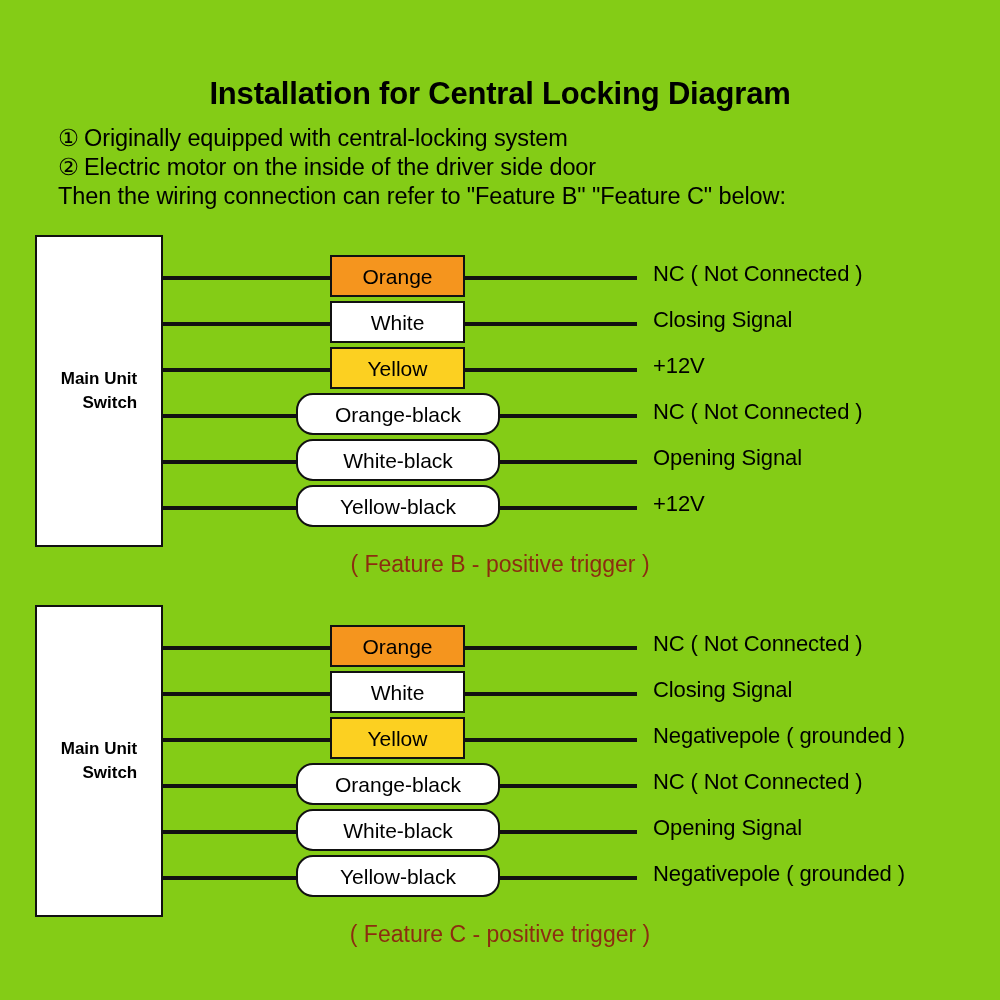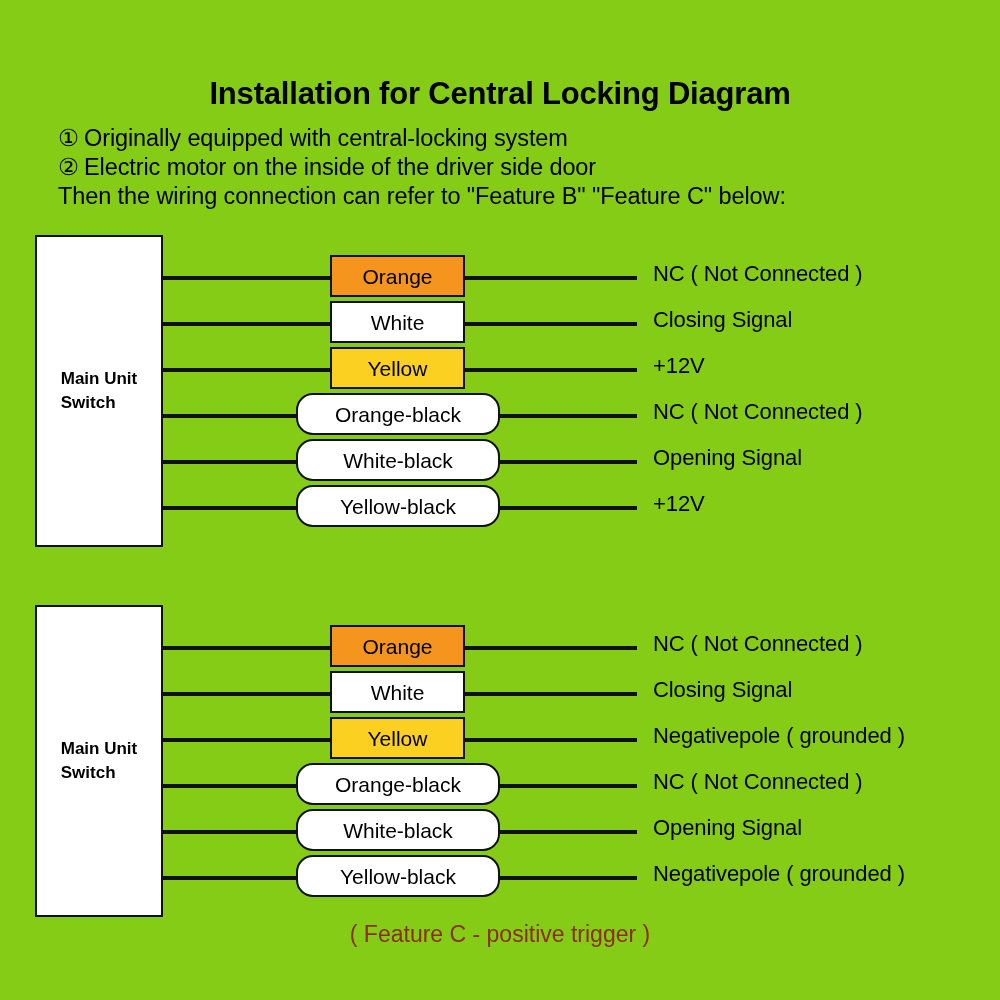--- a/index.html
+++ b/index.html
@@ -67,21 +67,21 @@
     border: 2.5px solid #111111;
     background: #ffffff;
     box-sizing: border-box;
     display: flex;
     align-items: center;
     justify-content: center;
   }
   .unit-label {
     font-size: 17px;
     font-weight: bold;
-    text-align: left;
+    text-align: right;
     line-height: 1.42;
     white-space: pre-line;
   }
 
   .row {
     position: absolute;
     left: 0;
     width: 1000px;
     height: 46px;
   }
@@ -191,20 +191,21 @@
         </div>
         <div class="row" style="top: 255px;">
           <div class="wire wire-left" style="width: 133px; background: rgb(17, 17, 17);"></div>
           <div class="wire wire-right" style="left: 500px; width: 137px; background: rgb(17, 17, 17);"></div>
           <div class="conn wide" style="background: rgb(255, 255, 255);">Yellow-black</div>
           <div class="fn-label">+12V</div>
         </div>
       </div>
   </div>
 
+  <div class="caption cap-b" style="color: rgb(140, 45, 16);">( Feature B - positive trigger )</div>
 
   <div class="block block-c">
     <div class="unit-box" style="border-color: rgb(17, 17, 17);">
       <div class="unit-label">Main Unit
 Switch</div>
     </div>
     <div id="rows-c">
         <div class="row" style="top: 25px;">
           <div class="wire wire-left" style="width: 167px; background: rgb(17, 17, 17);"></div>
           <div class="wire wire-right" style="left: 465px; width: 172px; background: rgb(17, 17, 17);"></div>

